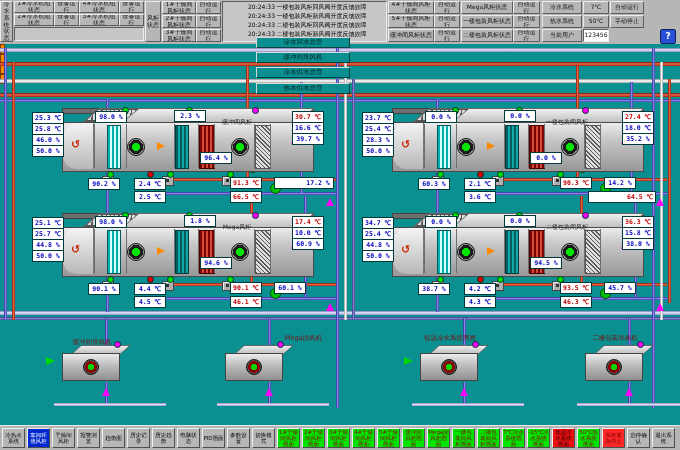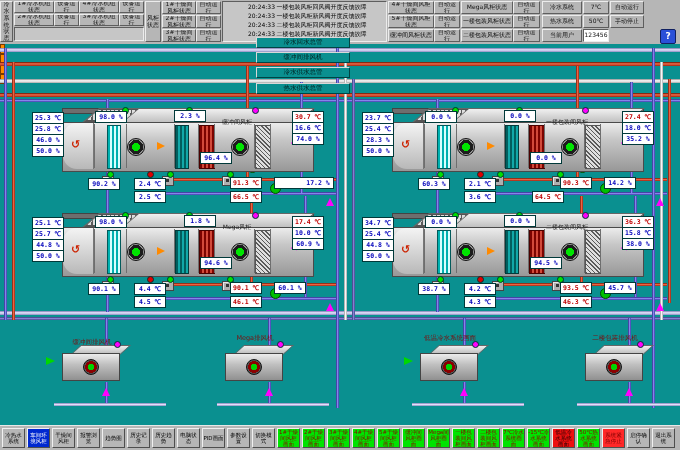--- a/index.html
+++ b/index.html
@@ -192,21 +192,21 @@
       <div style="left: 158px; top: 57px; width: 3px; height: 8px; background: rgb(255, 138, 0); border: 1px solid rgb(122, 60, 0);"></div>
       <div class="unitname" style="left: 192px; top: 74px; width: 90px; height: 8px;">缓冲间风柜</div>
       <div class="vb" style="left: 32px; top: 68px; width: 30px; height: 10px;">25.3 ℃</div>
       <div class="vb" style="left: 32px; top: 79px; width: 30px; height: 10px;">25.8 ℃</div>
       <div class="vb" style="left: 32px; top: 90px; width: 30px; height: 10px;">46.0 %</div>
       <div class="vb" style="left: 32px; top: 101px; width: 30px; height: 10px;">50.0 %</div>
       <div class="vb" style="left: 95px; top: 67px; width: 30px; height: 10px;">98.0 %</div>
       <div class="vb" style="left: 174px; top: 66px; width: 30px; height: 10px;">2.3 %</div>
       <div class="vb red" style="left: 292px; top: 67px; width: 30px; height: 10px;">30.7 ℃</div>
       <div class="vb " style="left: 292px; top: 78px; width: 30px; height: 10px;">16.6 ℃</div>
-      <div class="vb " style="left: 292px; top: 89px; width: 30px; height: 10px;">74.0 %</div>
+      <div class="vb " style="left: 292px; top: 89px; width: 30px; height: 10px;">39.7 %</div>
       <div class="vb" style="left: 200px; top: 108px; width: 30px; height: 10px;">96.4 %</div>
       <div class="vb " style="left: 88px; top: 134px; width: 30px; height: 10px;">90.2 %</div>
       <div class="vb " style="left: 134px; top: 134px; width: 30px; height: 10px;">2.4 ℃</div>
       <div class="vb " style="left: 134px; top: 147px; width: 30px; height: 10px;">2.5 ℃</div>
       <div class="vb red" style="left: 230px; top: 133px; width: 30px; height: 10px;">91.3 ℃</div>
       <div class="vb " style="left: 274px; top: 133px; width: 30px; height: 10px; padding-left: 28px;">17.2 %</div>
       <div class="vb red" style="left: 230px; top: 147px; width: 30px; height: 10px;">66.5 ℃</div>
       <div class="ahu" style="left: 62px; top: 169px; width: 252px; height: 80px;">
         <div class="topface">
           <div class="grille" style="left: 42px; top: 2px; width: 38px; height: 10px;"></div>
@@ -307,21 +307,21 @@
       <div class="vb" style="left: 504px; top: 66px; width: 30px; height: 10px;">0.0 %</div>
       <div class="vb red" style="left: 622px; top: 67px; width: 30px; height: 10px;">27.4 ℃</div>
       <div class="vb " style="left: 622px; top: 78px; width: 30px; height: 10px;">18.0 ℃</div>
       <div class="vb " style="left: 622px; top: 89px; width: 30px; height: 10px;">35.2 %</div>
       <div class="vb" style="left: 530px; top: 108px; width: 30px; height: 10px;">0.0 %</div>
       <div class="vb " style="left: 418px; top: 134px; width: 30px; height: 10px;">60.3 %</div>
       <div class="vb " style="left: 464px; top: 134px; width: 30px; height: 10px;">2.1 ℃</div>
       <div class="vb " style="left: 464px; top: 147px; width: 30px; height: 10px;">3.6 ℃</div>
       <div class="vb red" style="left: 560px; top: 133px; width: 30px; height: 10px;">90.3 ℃</div>
       <div class="vb " style="left: 604px; top: 133px; width: 30px; height: 10px;">14.2 %</div>
-      <div class="vb red" style="left: 532px; top: 147px; width: 30px; height: 10px;">64.5 ℃</div>
+      <div class="vb red" style="left: 588px; top: 147px; width: 30px; height: 10px; padding-left: 36px;">64.5 ℃</div>
       <div class="ahu" style="left: 392px; top: 169px; width: 252px; height: 80px;">
         <div class="topface">
           <div class="grille" style="left: 42px; top: 2px; width: 38px; height: 10px;"></div>
           <div class="grille" style="left: 130px; top: 2px; width: 38px; height: 10px;"></div>
         </div>
         <div class="body">
           <div class="nose"></div>
           <div class="curl" style="left: 8px; top: 16px; width: 12px; height: 12px;">↺</div>
           <div class="sect flt-teal" style="left: 44px; top: 2px; width: 12px; height: 42px;"></div>
           <div class="fan" style="left: 64px; top: 15px; width: 16px; height: 16px;"></div>
@@ -384,21 +384,21 @@
       <div class="tri up-m" style="left: 102px; top: 344px; width: 0px; height: 0px;"></div>
       <div class="pipe" style="left: 268px; top: 274px; width: 3px; height: 30px; background: linear-gradient(90deg, rgb(28, 28, 122), rgb(140, 140, 240) 45%, rgb(58, 58, 168));"></div>
       <div class="pipe" style="left: 268px; top: 338px; width: 3px; height: 22px; background: linear-gradient(90deg, rgb(28, 28, 122), rgb(140, 140, 240) 45%, rgb(58, 58, 168));"></div>
       <div class="pipe" style="left: 217px; top: 359px; width: 112px; height: 3px; background: linear-gradient(rgb(120, 120, 176), rgb(232, 232, 255) 45%, rgb(140, 140, 192));"></div>
       <div class="fanunit" style="left: 225px; top: 301px; width: 60px; height: 38px;">
         <div class="tf"></div>
         <div class="bd">
           <div class="fan small" style="left: 20px; top: 5px; width: 14px; height: 14px;"></div>
         </div>
       </div>
-      <div class="fanlbl" style="left: 200px; top: 290px; width: 110px; height: 8px;">Mega排风机</div>
+      <div class="fanlbl" style="left: 212px; top: 290px; width: 110px; height: 8px; text-align: right;">Mega排风机</div>
       <div class="led m" style="left: 277px; top: 297px; width: 5px; height: 5px;"></div>
       <div class="tri up-m" style="left: 265px; top: 344px; width: 0px; height: 0px;"></div>
       <div class="pipe" style="left: 463px; top: 274px; width: 3px; height: 30px; background: linear-gradient(90deg, rgb(28, 28, 122), rgb(140, 140, 240) 45%, rgb(58, 58, 168));"></div>
       <div class="pipe" style="left: 463px; top: 338px; width: 3px; height: 22px; background: linear-gradient(90deg, rgb(28, 28, 122), rgb(140, 140, 240) 45%, rgb(58, 58, 168));"></div>
       <div class="pipe" style="left: 412px; top: 359px; width: 112px; height: 3px; background: linear-gradient(rgb(120, 120, 176), rgb(232, 232, 255) 45%, rgb(140, 140, 192));"></div>
       <div class="fanunit" style="left: 420px; top: 301px; width: 60px; height: 38px;">
         <div class="tf"></div>
         <div class="bd">
           <div class="fan small" style="left: 20px; top: 5px; width: 14px; height: 14px;"></div>
         </div>

